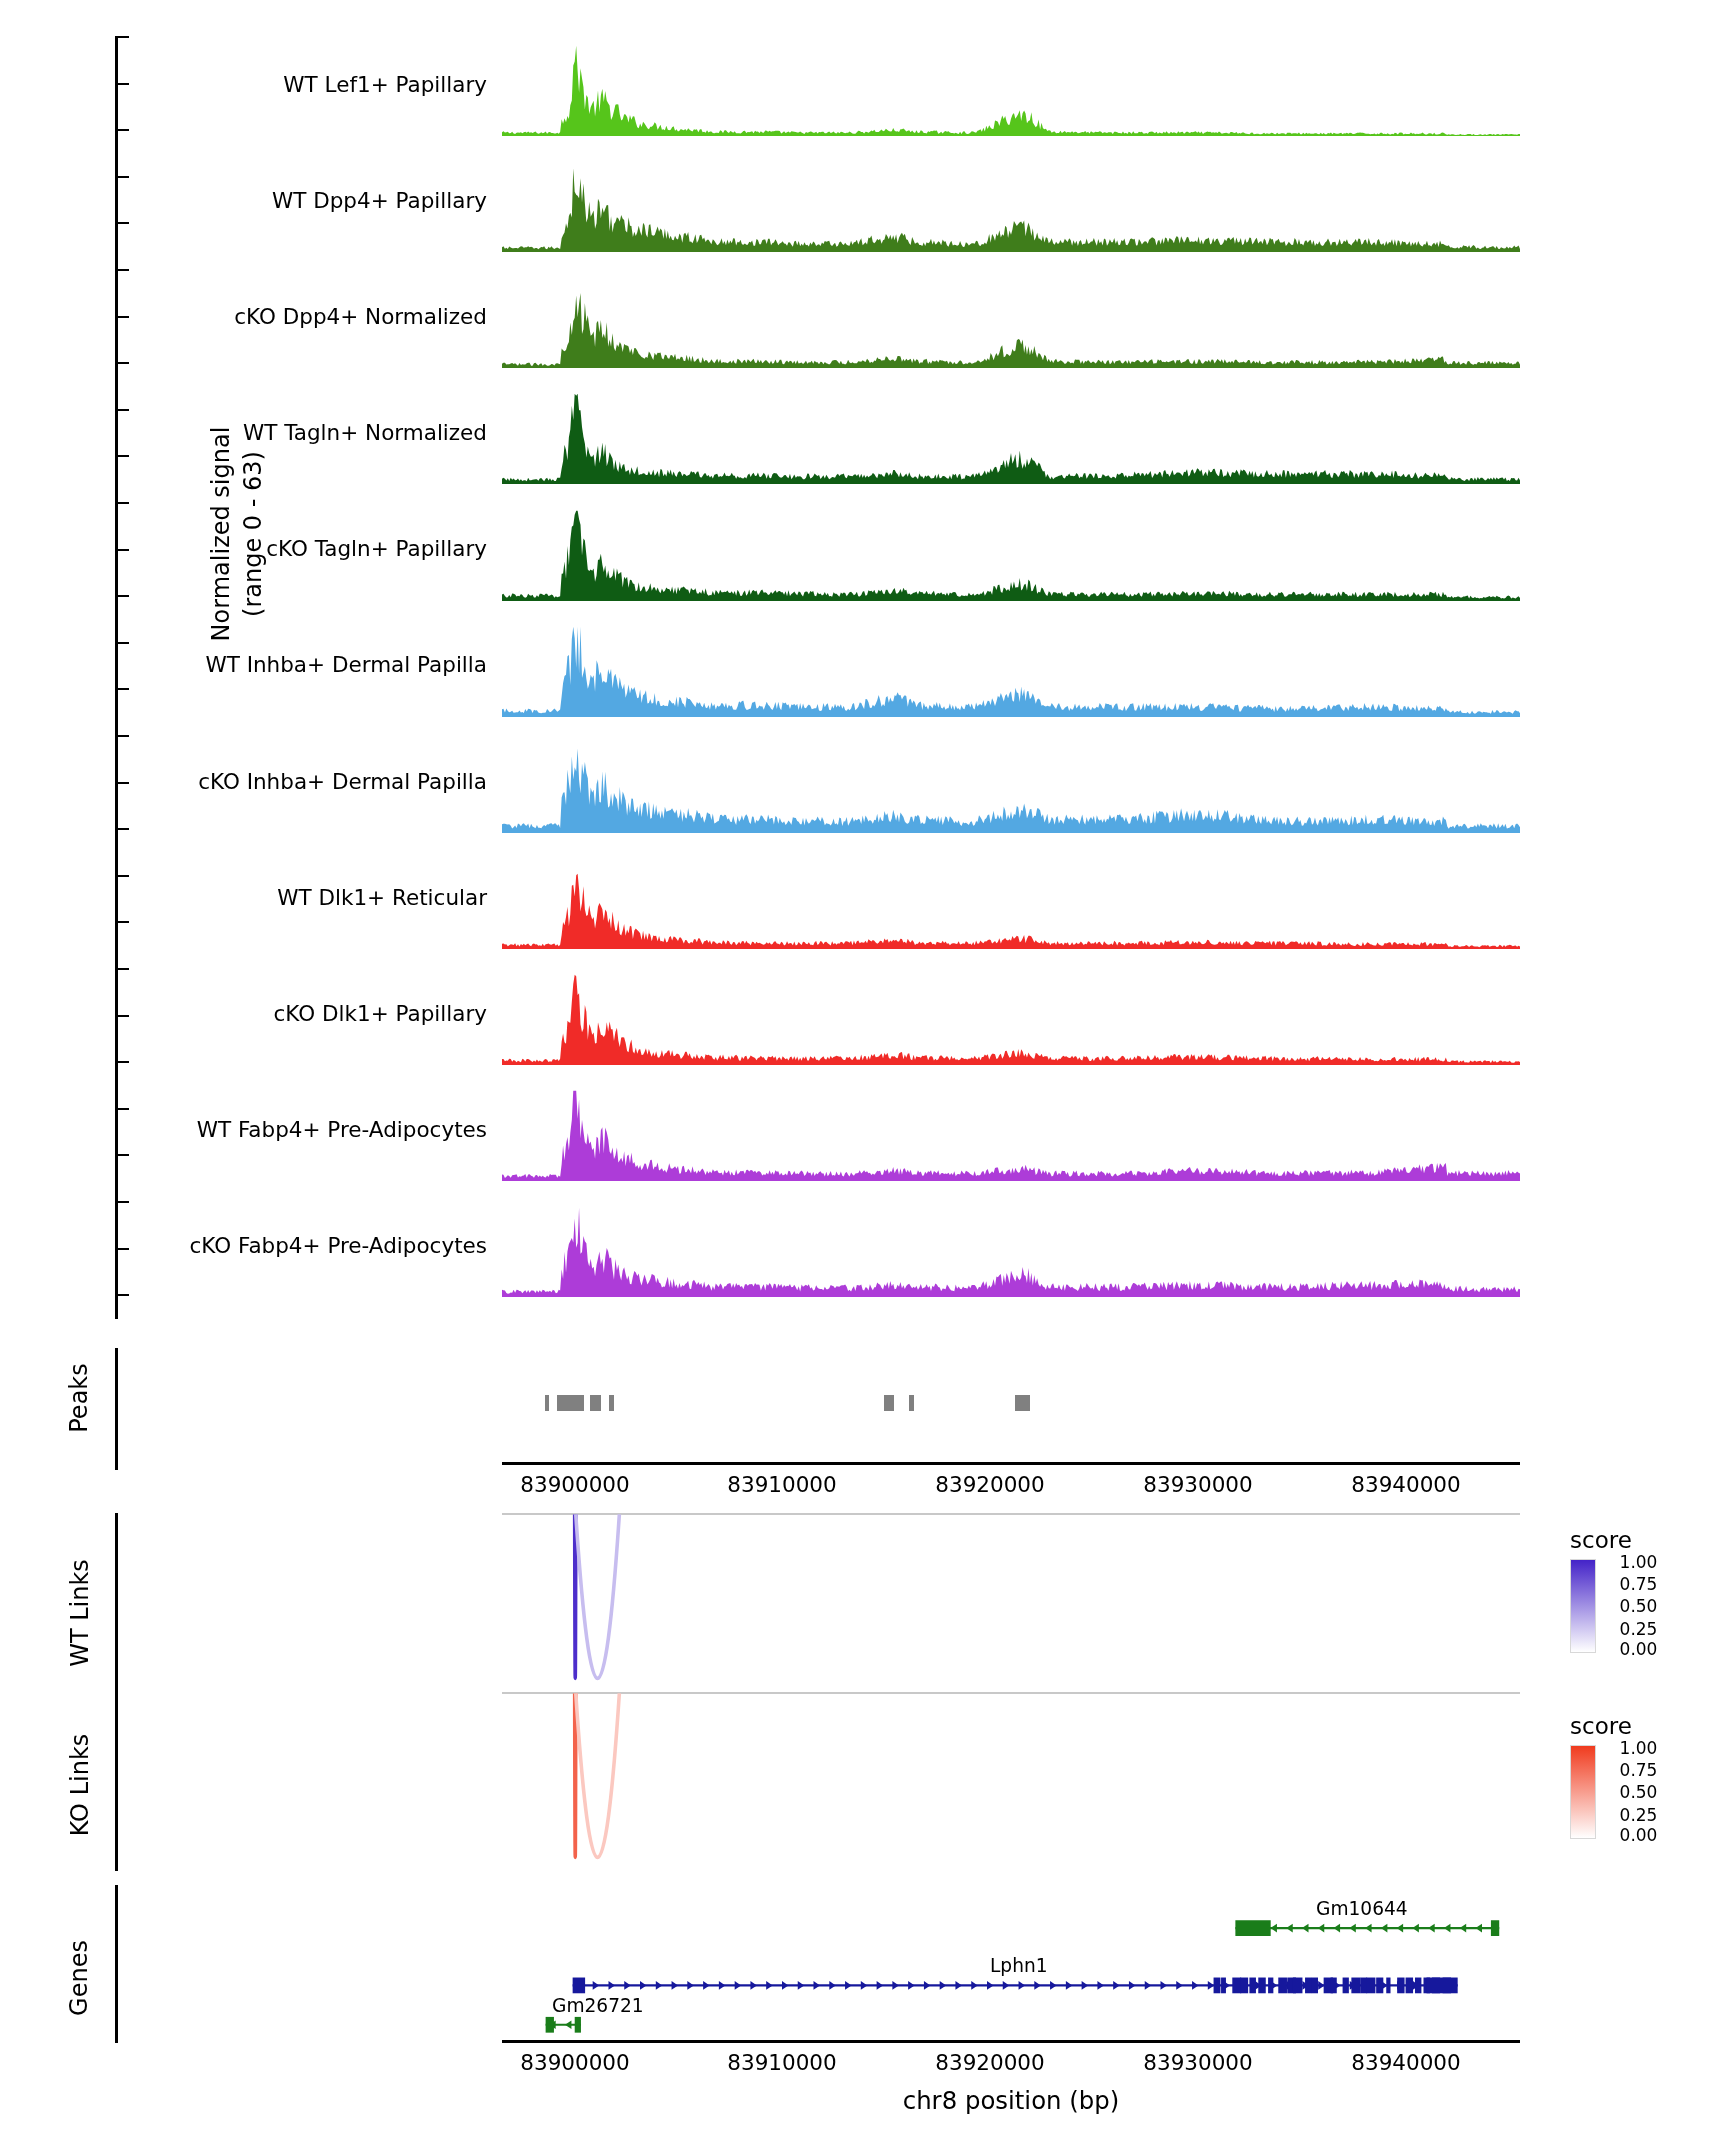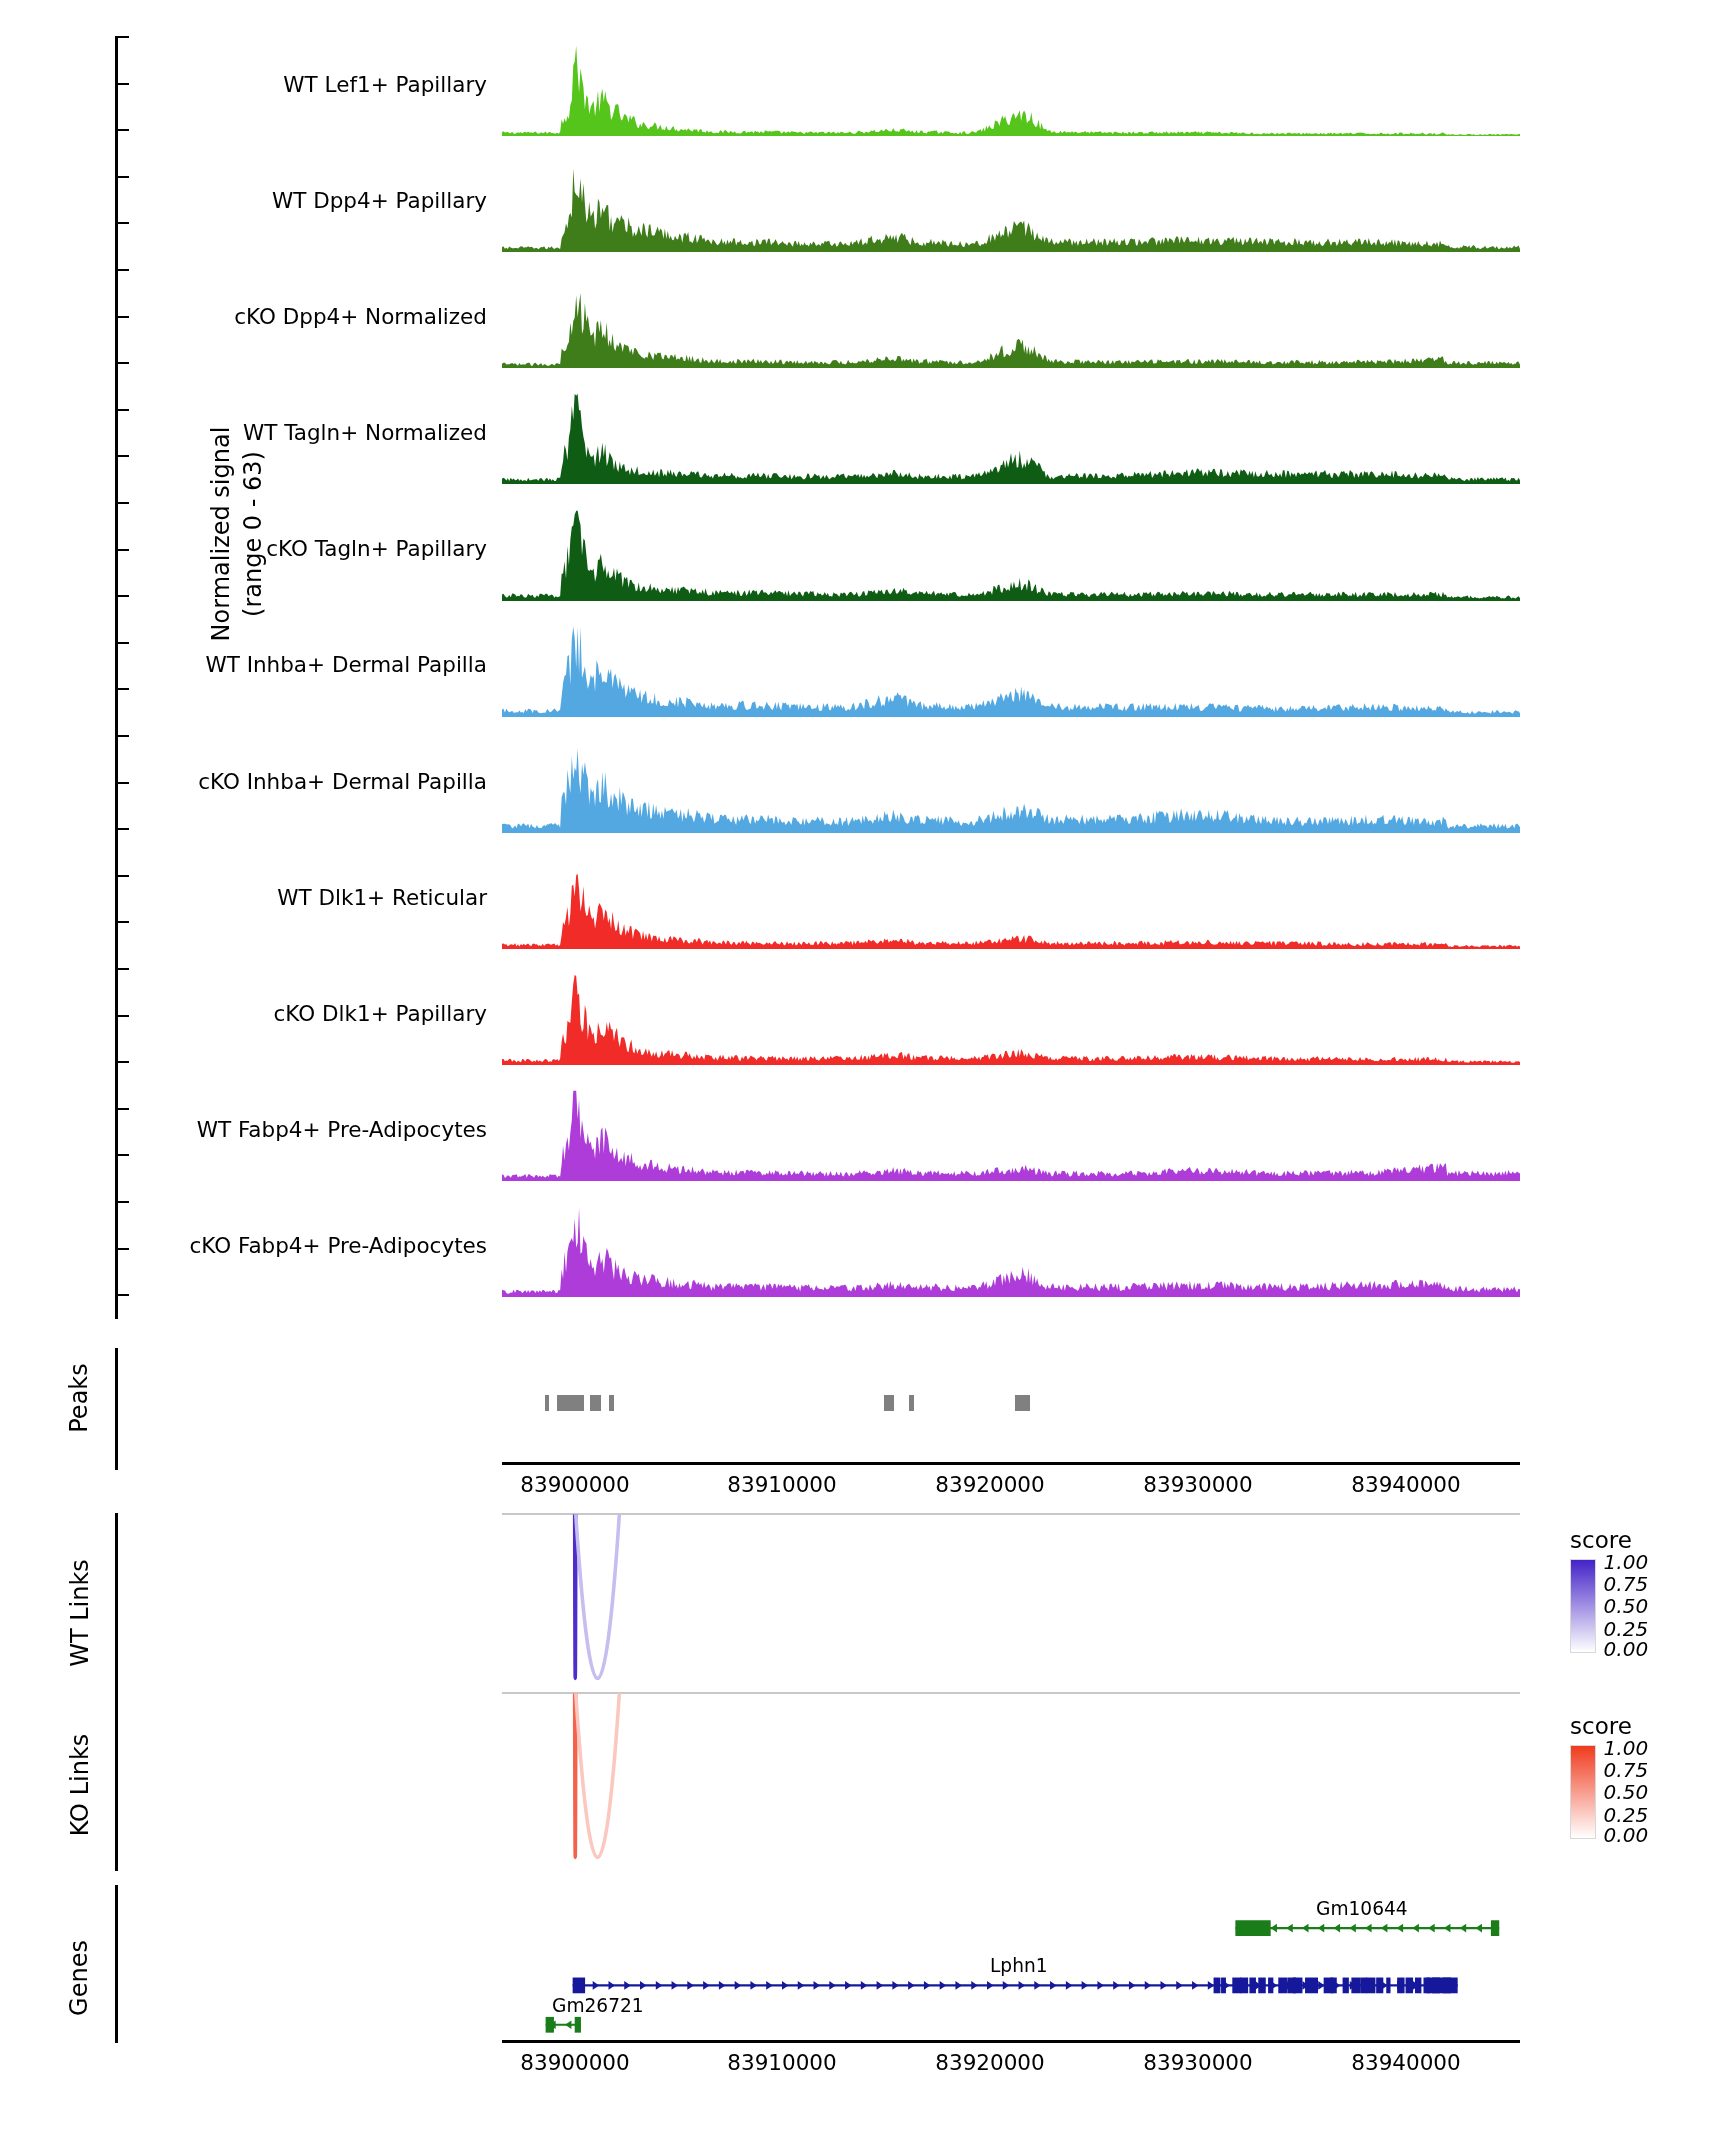--- a/index.html
+++ b/index.html
@@ -176,24 +176,23 @@
     border: 0.7px solid #d8d8d8;
   }
   .legend-ticks {
     margin-left: 7.2px;
     height: 92px;
     position: relative;
     width: 79px;
   }
   .legend-ticks span {
     position: absolute;
-    font-size: 20px;
-    left: 0;
+    font-size: 17px;
+    left: 16px;
     transform: translateY(-50%);
-    font-style: italic;
   }
 
   
   .genes-panel {
     position: absolute;
     left: 502px;
     width: 1018px;
     height: 179px;
   }
   .genes-panel svg {
@@ -507,20 +506,21 @@
     </div>
 
   <div class="xaxis" id="xaxis-bottom" style="top:2040px;">
     <div class="axisline"></div>
   <div class="xtick-label" style="left: 73px;">83900000</div>
       <div class="xtick-label" style="left: 280px;">83910000</div>
       <div class="xtick-label" style="left: 488px;">83920000</div>
       <div class="xtick-label" style="left: 696px;">83930000</div>
       <div class="xtick-label" style="left: 904px;">83940000</div>
     </div>
+  <div class="xtitle" style="top:2086px;">chr8 position (bp)</div>
 
 <div class="track-name" style="top: 72px; left: 0px; width: 487px;">WT Lef1+ Papillary</div>
     <div class="track-name" style="top: 188px; left: 0px; width: 487px;">WT Dpp4+ Papillary</div>
     <div class="track-name" style="top: 304px; left: 0px; width: 487px;">cKO Dpp4+ Normalized</div>
     <div class="track-name" style="top: 420px; left: 0px; width: 487px;">WT Tagln+ Normalized</div>
     <div class="track-name" style="top: 536px; left: 0px; width: 487px;">cKO Tagln+ Papillary</div>
     <div class="track-name" style="top: 652px; left: 0px; width: 487px;">WT Inhba+ Dermal Papilla</div>
     <div class="track-name" style="top: 769px; left: 0px; width: 487px;">cKO Inhba+ Dermal Papilla</div>
     <div class="track-name" style="top: 885px; left: 0px; width: 487px;">WT Dlk1+ Reticular</div>
     <div class="track-name" style="top: 1001px; left: 0px; width: 487px;">cKO Dlk1+ Papillary</div>

